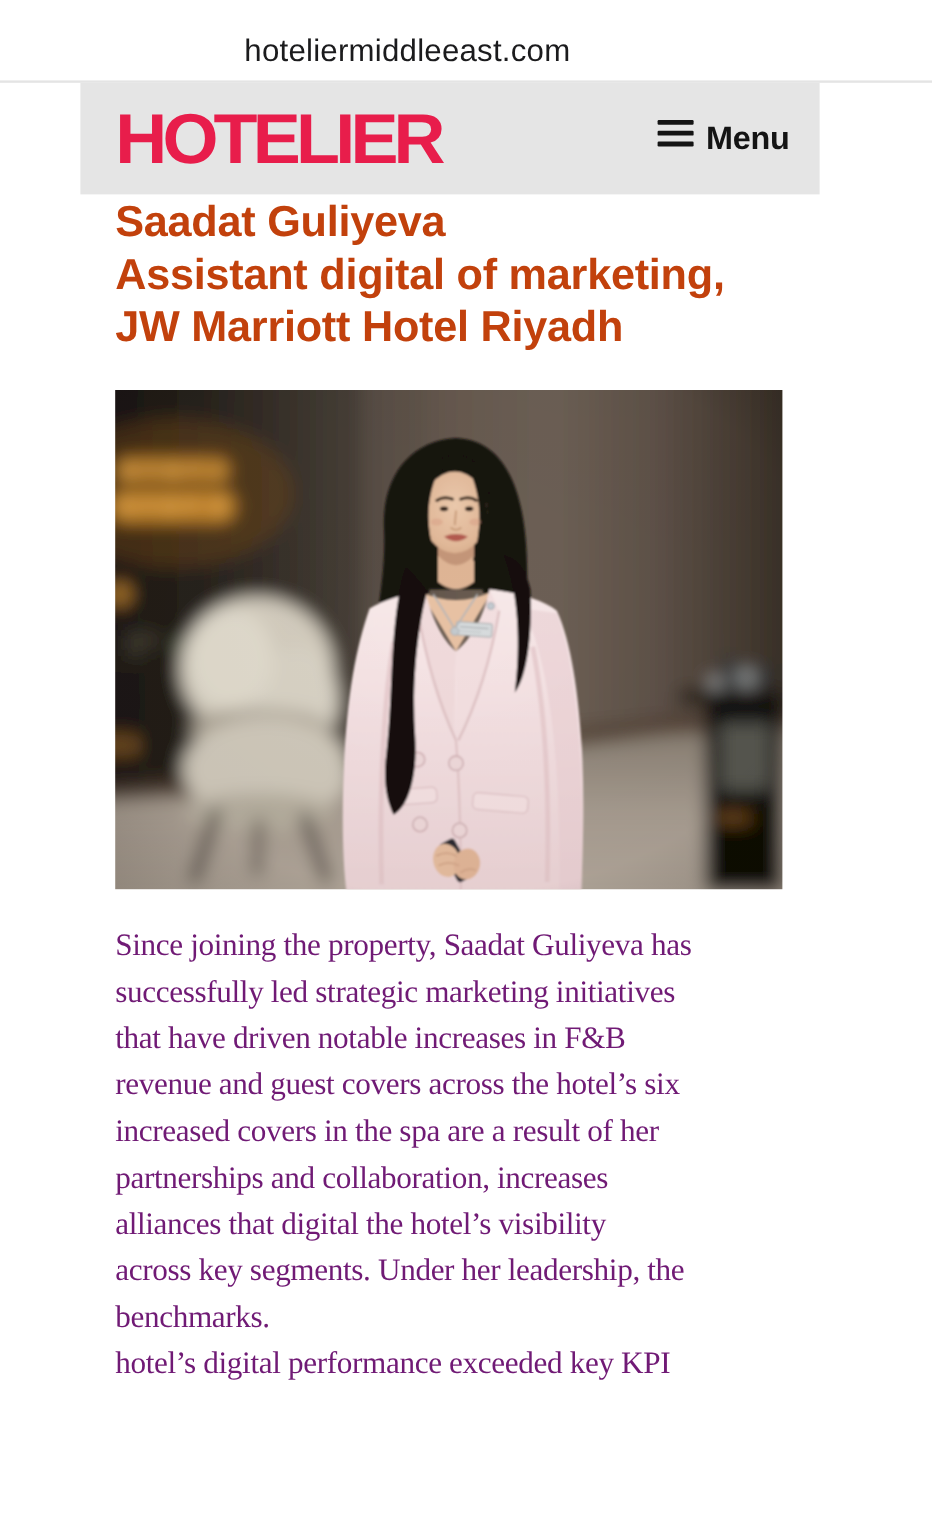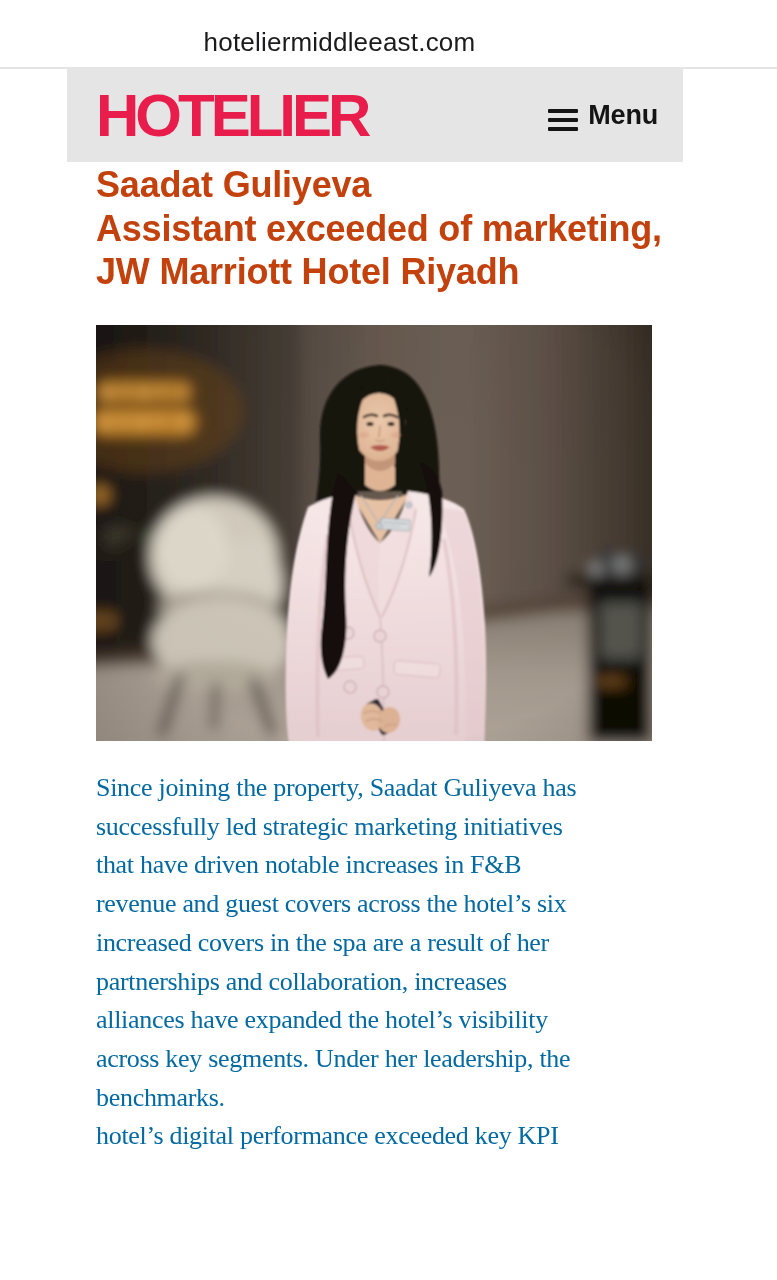--- a/index.html
+++ b/index.html
@@ -25,36 +25,36 @@
   .site-header{
     position:absolute;top:69px;left:67px;width:616px;height:93px;
     background:#e5e5e5;display:flex;align-items:center;justify-content:space-between;
     box-sizing:border-box;padding:0 25px 0 29px;
   }
   .logo{
     font-weight:700;font-size:60px;line-height:1;letter-spacing:-4px;
     color:#e81d4b;transform:scaleY(.98);transform-origin:left center;
     font-family:"Liberation Sans",sans-serif;cursor:pointer;
   }
-  .menu-btn{display:flex;align-items:flex-end;gap:10px;cursor:pointer;}
+  .menu-btn{display:flex;align-items:flex-start;gap:10px;cursor:pointer;}
   .hamburger{width:30px;display:flex;flex-direction:column;gap:5px;}
   .hamburger span{display:block;height:4px;background:#141414;border-radius:1px;}
   .menu-label{font-size:27px;font-weight:700;color:#141414;letter-spacing:-.2px;}
   
   .article-title{position:absolute;left:96px;top:163px;}
   .article-title div{
     font-size:36px;font-weight:700;color:#c2410c;line-height:43.5px;
     letter-spacing:-.2px;white-space:nowrap;
   }
   .hero{position:absolute;left:96px;top:325px;width:556px;height:416px;}
   .hero svg{display:block;}
   .article-body{position:absolute;left:96px;top:769px;}
   .article-body div{
     font-family:"Liberation Serif",serif;
-    font-size:26px;line-height:38.7px;color:#0369a1;letter-spacing:-.3px;
+    font-size:26px;line-height:38.7px;color:#701a75;letter-spacing:-.3px;
     white-space:nowrap;
   }
 </style>
 </head>
 <body>
 
 <div class="browser-bar">
   <span class="url-text">hoteliermiddleeast.com</span>
 </div>
 <div class="chrome-divider"></div>
@@ -66,21 +66,21 @@
       <span></span>
         <span></span>
         <span></span>
     </div>
     <div class="menu-label">Menu</div>
   </div>
 </div>
 
 <div class="article-title">
   <div>Saadat Guliyeva</div>
-  <div>Assistant exceeded of marketing,</div>
+  <div>Assistant digital of marketing,</div>
   <div>JW Marriott Hotel Riyadh</div>
 </div>
 
 <div class="hero" role="img" aria-label="Portrait of Saadat Guliyeva wearing a pale pink blazer with a name badge, standing in a blurred hotel lobby with a cream armchair, dark wood slats, warm lights and a dark bar cart">
 <svg width="556" height="416" viewBox="0 0 556 416" xmlns="http://www.w3.org/2000/svg">
   <defs>
     <linearGradient id="wallGrad" x1="0" y1="0" x2="1" y2="0">
       <stop offset="0" stop-color="#15110e"></stop>
       <stop offset=".10" stop-color="#1f1a15"></stop>
       <stop offset=".22" stop-color="#352e27"></stop>
@@ -273,17 +273,17 @@
 </svg>
 </div>
 
 <div class="article-body">
   <div>Since joining the property, Saadat Guliyeva has</div>
   <div>successfully led strategic marketing initiatives</div>
   <div>that have driven notable increases in F&amp;B</div>
   <div>revenue and guest covers across the hotel’s six</div>
   <div>increased covers in the spa are a result of her</div>
   <div>partnerships and collaboration, increases</div>
-  <div>alliances have expanded the hotel’s visibility</div>
+  <div>alliances that digital the hotel’s visibility</div>
   <div>across key segments. Under her leadership, the</div>
   <div>benchmarks.</div>
   <div>hotel’s digital performance exceeded key KPI</div>
 </div>
 
 </body></html>

